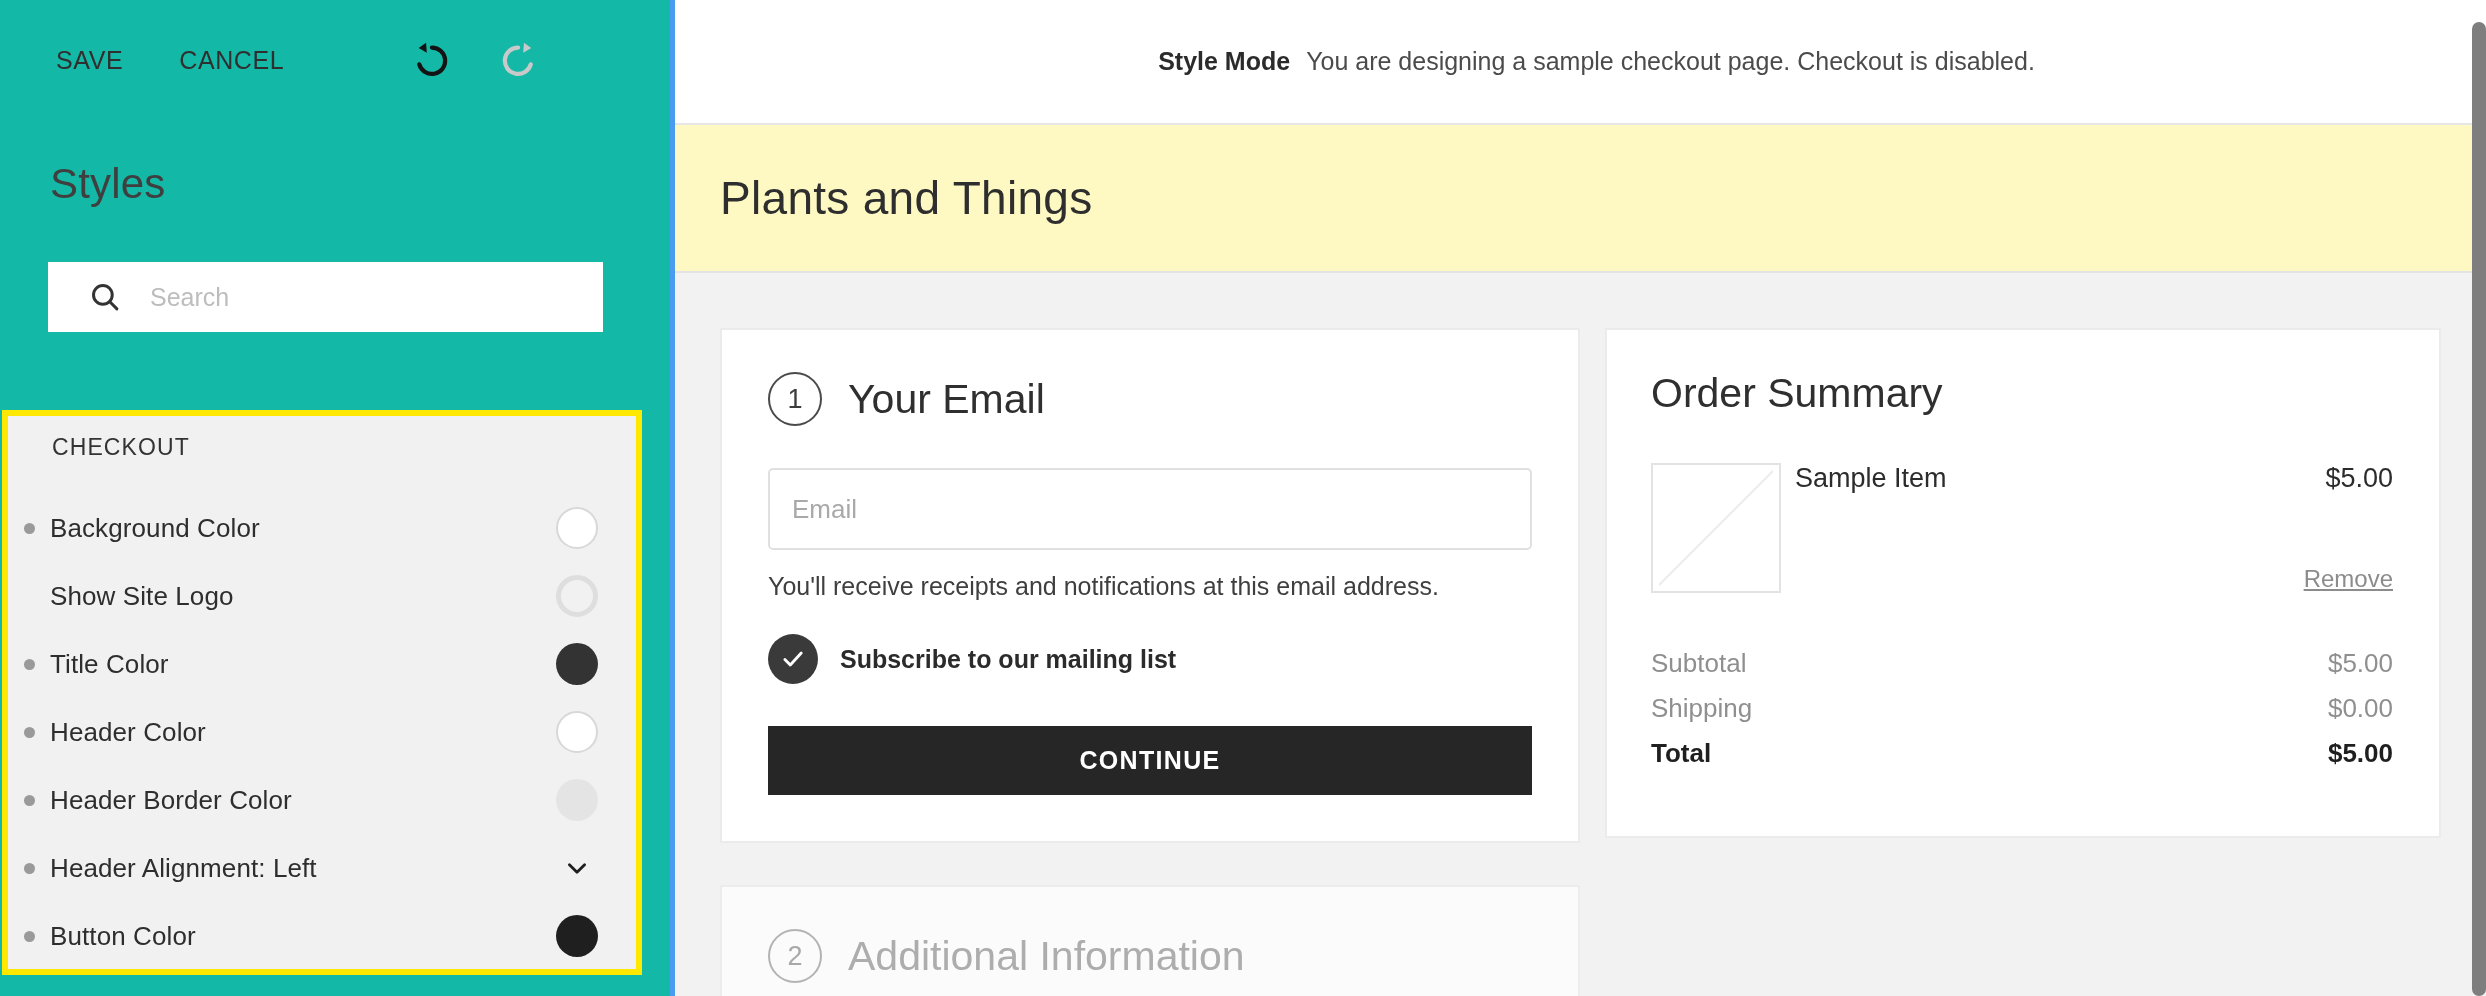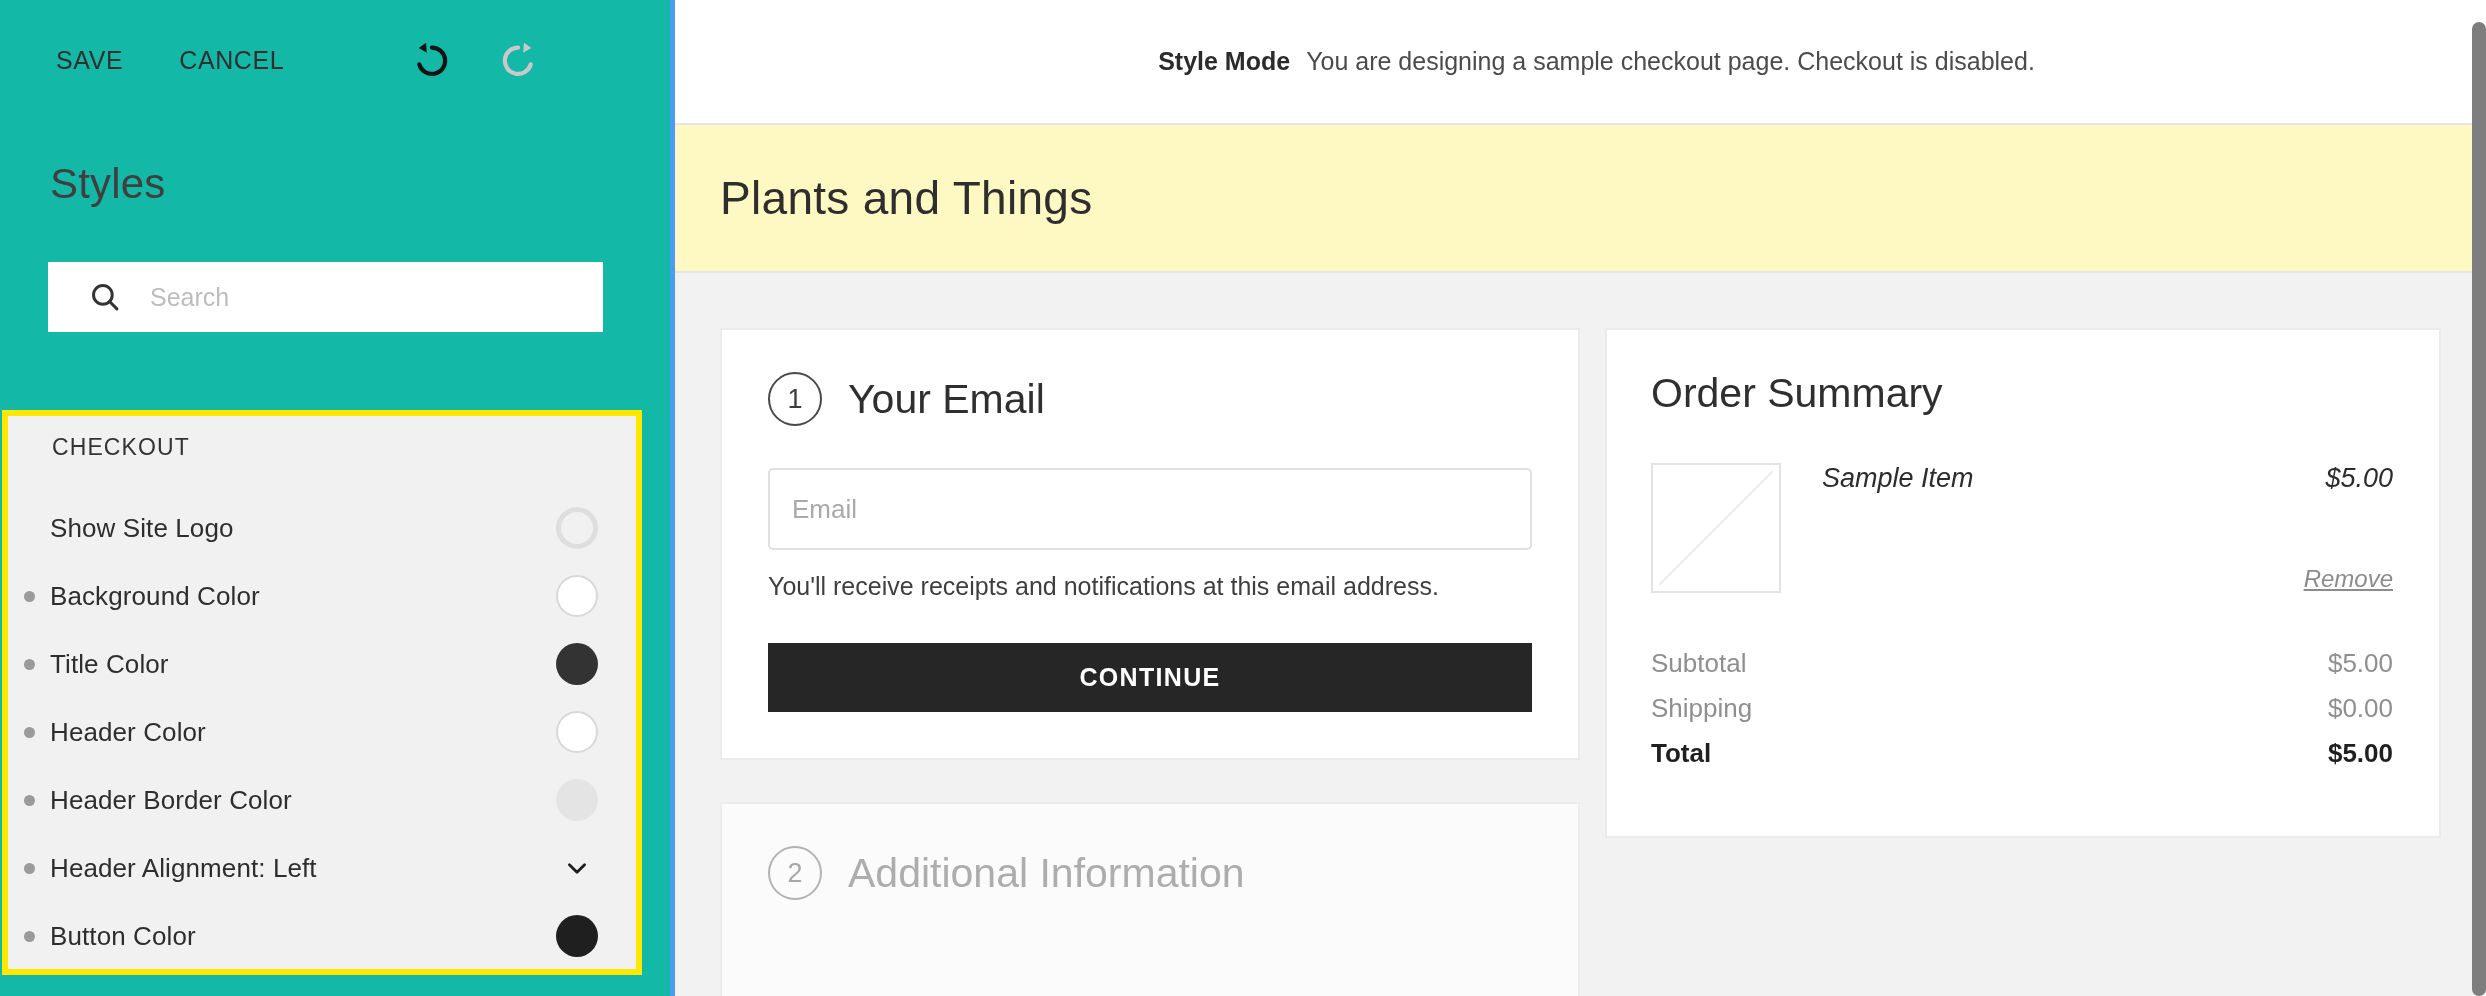--- a/index.html
+++ b/index.html
@@ -338,22 +338,21 @@
   }
   #order-summary-title {
     font-size: 41px;
     font-weight: 300;
     color: #2f2f2f;
     margin-bottom: 46px;
   }
 
   #line-item {
     display: flex;
-    gap: 41px;
-    font-style: italic;
+    gap: 14px;
   }
   #item-thumb {
     width: 130px; height: 130px;
     border: 2px solid #e3e3e3;
     flex: 0 0 130px;
     background: #fff;
   }
   #item-body {
     flex: 1 1 auto;
     position: relative;
@@ -431,31 +430,31 @@
         <circle cx="10.5" cy="10.5" r="6.6" fill="none" stroke="#333" stroke-width="2.1"></circle>
         <line x1="15.4" y1="15.4" x2="20.4" y2="20.4" stroke="#333" stroke-width="2.1" stroke-linecap="round"></line>
       </svg>
       <input id="search-input" type="text" placeholder="Search" style="">
     </div>
 
     <section id="checkout-group">
       <div id="checkout-label">CHECKOUT</div>
       <ul id="style-list">
           <li class="style-row">
+            <span class="row-dot"></span>
+            <span class="row-label">Background Color</span>
+            <span class="row-control">
+              <span class="swatch ring"></span>
+            </span>
+          </li>
+          <li class="style-row">
             <span class="row-dot hidden"></span>
             <span class="row-label">Show Site Logo</span>
             <span class="row-control">
               <span class="swatch ringthick"></span>
-            </span>
-          </li>
-          <li class="style-row">
-            <span class="row-dot"></span>
-            <span class="row-label">Background Color</span>
-            <span class="row-control">
-              <span class="swatch ring"></span>
             </span>
           </li>
           <li class="style-row">
             <span class="row-dot"></span>
             <span class="row-label">Title Color</span>
             <span class="row-control">
               <span class="swatch solid" style="background: rgb(51, 51, 51);"></span>
             </span>
           </li>
           <li class="style-row">
@@ -511,20 +510,28 @@
         <section class="card" id="step1-card">
           <div class="step-head">
             <span class="step-num">1</span>
             <span class="step-title">Your Email</span>
           </div>
 
           <input id="email-input" type="text" placeholder="Email" style="">
 
           <p id="email-help">You'll receive receipts and notifications at this email address.</p>
 
+          <div id="subscribe-row">
+            <span id="subscribe-box">
+              <svg width="26" height="26" viewBox="0 0 24 24">
+                <path d="M4.5 12.4l5 5.2L19.6 6.4" fill="none" stroke="#ffffff" stroke-width="2.6" stroke-linecap="round" stroke-linejoin="round"></path>
+              </svg>
+            </span>
+            <span id="subscribe-label">Subscribe to our mailing list</span>
+          </div>
 
           <button id="continue-btn">CONTINUE</button>
         </section>
 
         <section id="step2-card">
           <div class="step-head">
             <span class="step-num muted">2</span>
             <span class="step-title muted">Additional Information</span>
           </div>
         </section>

